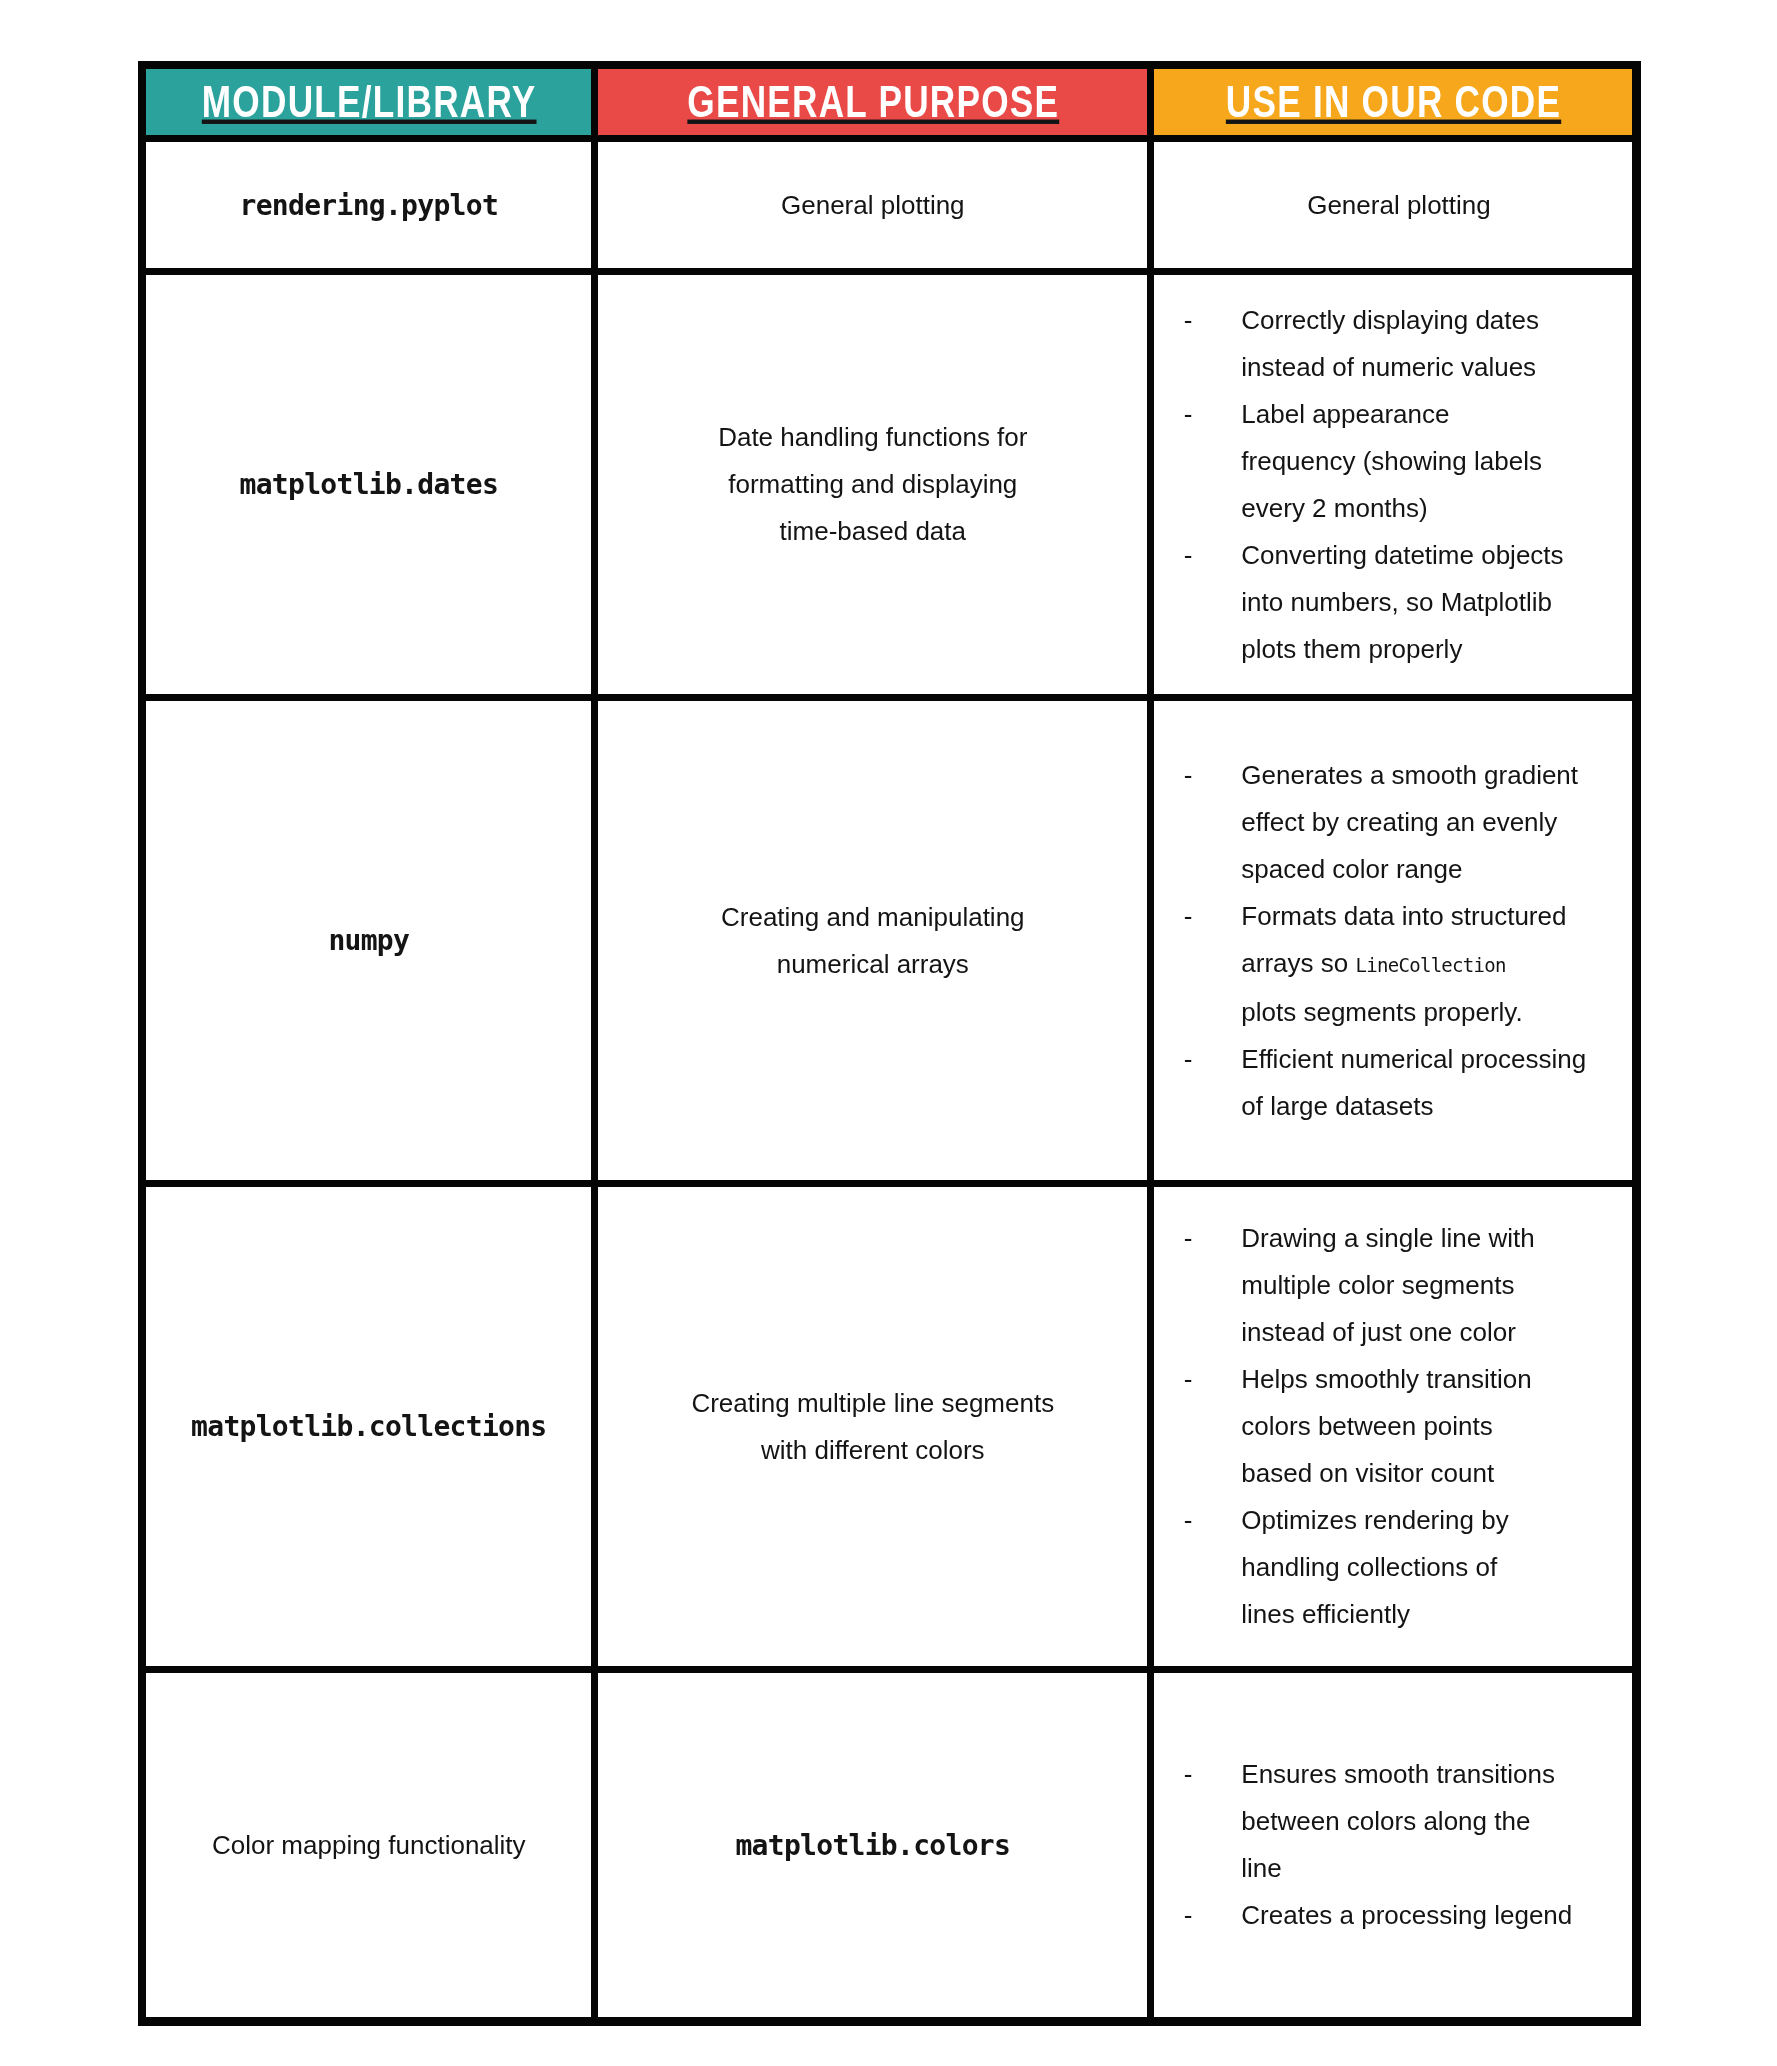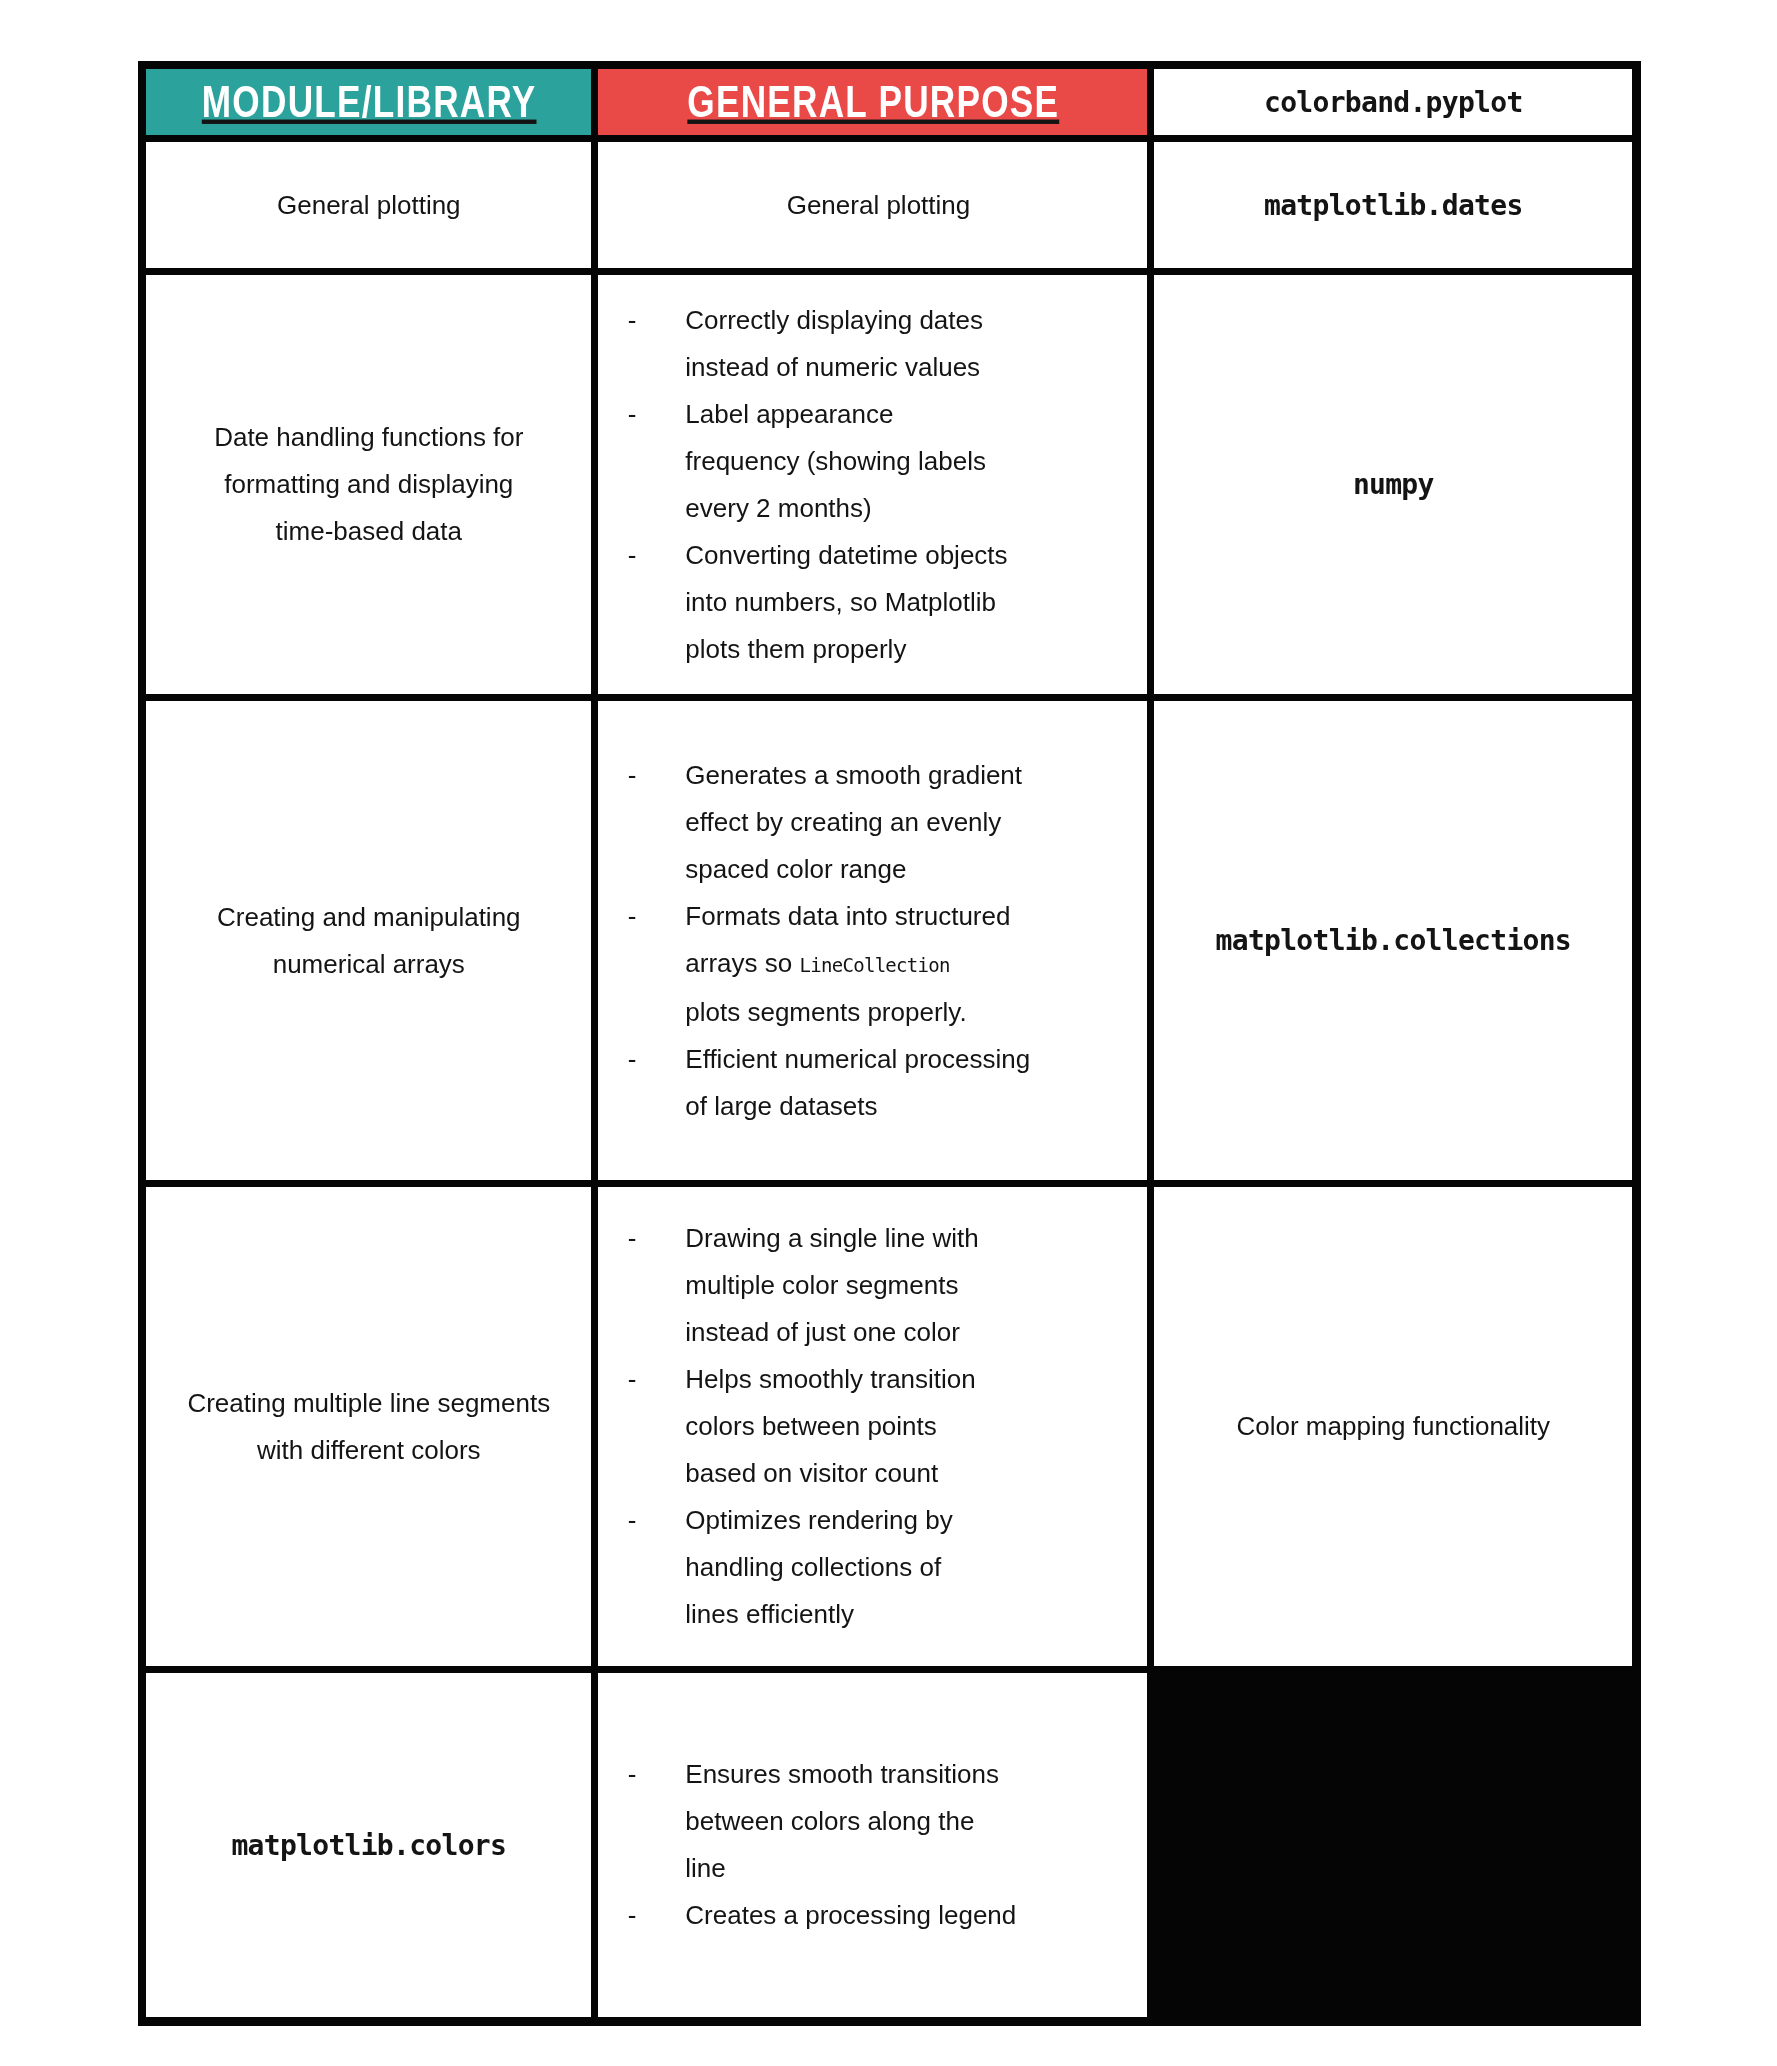--- a/index.html
+++ b/index.html
@@ -93,22 +93,25 @@
 
 <div class="page">
   <div class="table">
 
     <div class="cell header-cell" style="background-color: rgb(43, 162, 155);">
       <span class="hlabel">MODULE/LIBRARY</span>
     </div>
     <div class="cell header-cell" style="background-color: rgb(234, 74, 71);">
       <span class="hlabel">GENERAL PURPOSE</span>
     </div>
+    <div class="cell header-cell" style="background-color: rgb(246, 167, 27);">
+      <span class="hlabel">USE IN OUR CODE</span>
+    </div>
 
-    <div class="cell module-cell">colorband.pyplot</div>
+    <div class="cell module-cell">rendering.pyplot</div>
     <div class="cell purpose-cell">
       <p class="purpose">General plotting</p>
     </div>
     <div class="cell use-cell">
       <p class="use-text">General plotting</p>
     </div>
 
     <div class="cell module-cell">matplotlib.dates</div>
     <div class="cell purpose-cell">
       <p class="purpose">Date handling functions for

